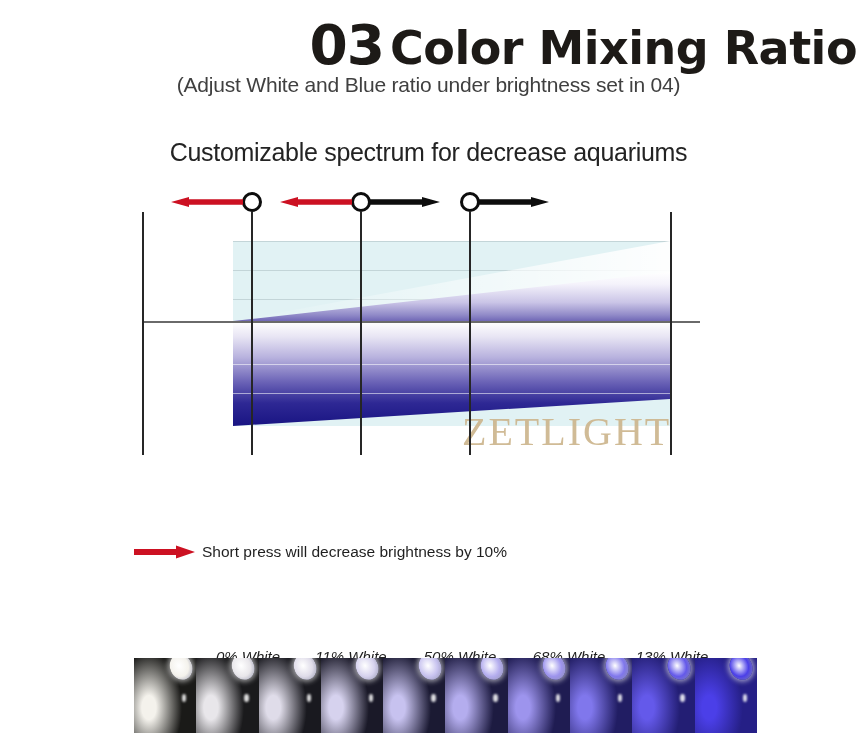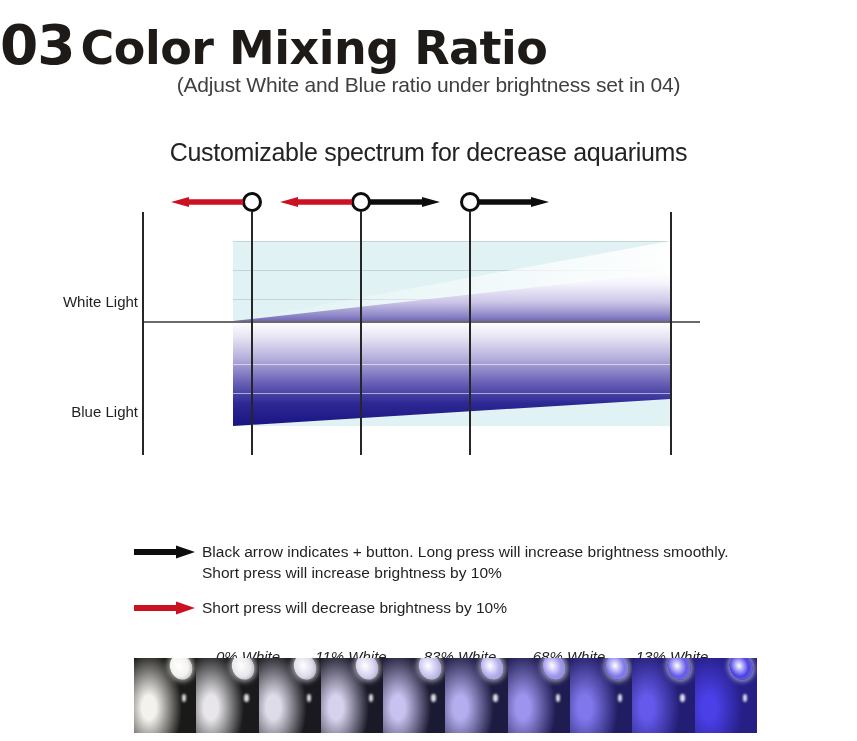--- a/index.html
+++ b/index.html
@@ -16,21 +16,21 @@
     overflow: hidden;
   }
 
   
   #header-block {
     position: absolute;
     left: 0; top: 18px;
     width: 857px;
   }
   #title-row {
-    text-align: left;
+    text-align: right;
     white-space: nowrap;
     line-height: 1;
   }
   #title-number {
     font-size: 55px;
     font-weight: bold;
     letter-spacing: -1px;
     color: #1d1a17;
     font-family: "DejaVu Sans", sans-serif;
   }
@@ -294,24 +294,20 @@
   <div id="title-row">
     <span id="title-number">03</span><span id="title-text">Color Mixing Ratio</span>
   </div>
   <div id="subtitle">(Adjust White and Blue ratio under brightness set in 04)</div>
 </div>
 
 <div id="section-heading">Customizable spectrum for decrease aquariums</div>
 
 <div id="chart-area">
 
-  <div id="side-label-box">
-    <div class="side-label" id="label-white-light">White Light</div>
-    <div class="side-label" id="label-blue-light">Blue Light</div>
-  </div>
 
   <div id="chart-plot">
 
     <div class="band" id="band-upper"></div>
     <div class="band" id="band-lower"></div>
 
     <div class="grid-h" style="top:29px"></div>
     <div class="grid-h" style="top:58px"></div>
     <div class="grid-h" style="top:87px"></div>
     <div class="grid-h" style="top:156px"></div>
@@ -322,20 +318,21 @@
     <div id="white-gradient-wedge"></div>
 
     <div id="blue-gradient-zone"></div>
     <div id="blue-cut"></div>
     <div id="blue-solid"></div>
     <div class="sep-line" style="top:152px"></div>
     <div class="sep-line" style="top:181px"></div>
 
     <div id="axis-h"></div>
 
+    <div id="watermark">ZETLIGHT</div>
 
     <div class="vline" style="left:0px"></div>
     <div class="vline" style="left:109px"></div>
     <div class="vline" style="left:218px"></div>
     <div class="vline" style="left:327px"></div>
     <div class="vline" style="left:528px"></div>
   </div>
 
   <div class="knob-group" style="left:251px; top:0px;">
     <div class="knob"></div>
@@ -364,45 +361,36 @@
   <div id="xlabels">
     <div class="xlab" style="left:248px">
       <span class="l1">0% White</span>
       <span class="l2">100% Blue</span>
     </div>
     <div class="xlab" style="left:351px">
       <span class="l1">11% White</span>
       <span class="l2">75% Blue</span>
     </div>
     <div class="xlab" style="left:460px">
-      <span class="l1">83% White</span>
+      <span class="l1">50% White</span>
       <span class="l2">50% Blue</span>
     </div>
     <div class="xlab" style="left:569px">
       <span class="l1">68% White</span>
       <span class="l2">25% Blue</span>
     </div>
     <div class="xlab" style="left:672px">
       <span class="l1">13% White</span>
       <span class="l2">0% Blue</span>
     </div>
   </div>
 </div>
 
 <div id="legend">
 
-  <div class="legend-row">
-    <svg class="legend-arrow" width="62" height="16" viewBox="0 0 62 16">
-      <path d="M0 5.0 H42 V1.6 L61 8 L42 14.4 V11.0 H0 Z" fill="#0d0d0d"></path>
-    </svg>
-    <div class="legend-text">
-      <span>Black arrow indicates + button. Long press will increase brightness smoothly.</span>
-      <span>Short press will increase brightness by 10%</span>
-    </div>
-  </div>
 
   <div class="legend-row">
     <svg class="legend-arrow" width="62" height="16" viewBox="0 0 62 16">
       <path d="M0 5.0 H42 V1.6 L61 8 L42 14.4 V11.0 H0 Z" fill="#cc1122"></path>
     </svg>
     <div class="legend-text">
       <span>Short press will decrease brightness by 10%</span>
     </div>
   </div>
 </div>

